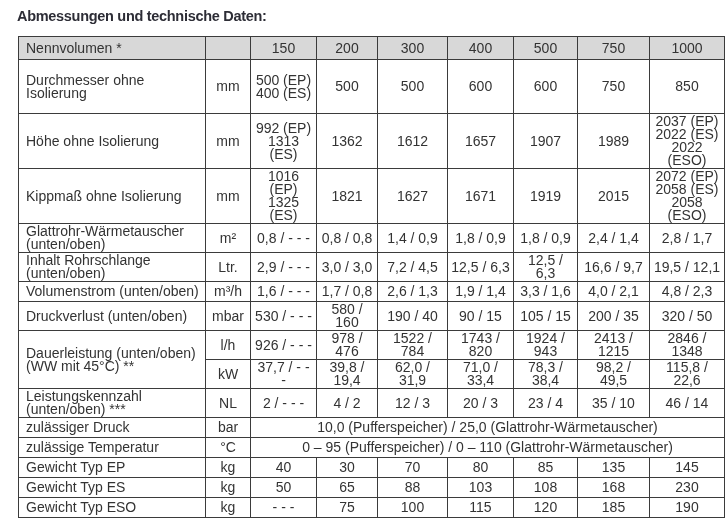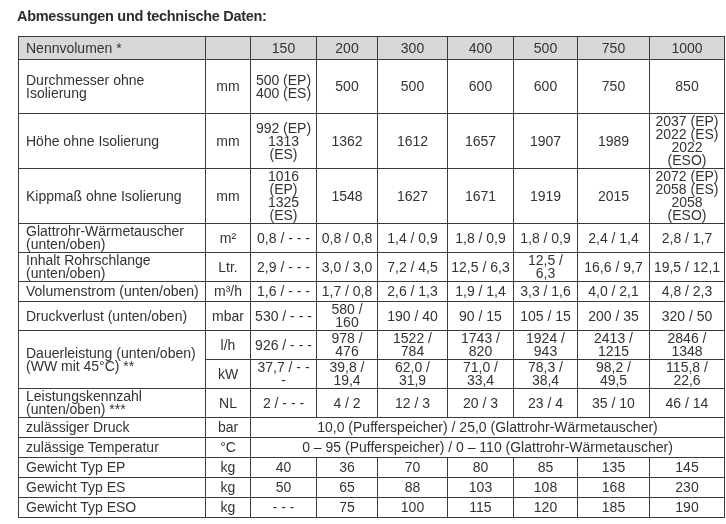--- a/index.html
+++ b/index.html
@@ -142,21 +142,21 @@
           <td>1989</td>
           <td>2037 (EP)
 2022 (ES)
 2022 (ESO)</td>
         </tr>
         <tr>
           <td class="label">Kippmaß ohne Isolierung</td>
           <td class="unit">mm</td>
           <td>1016 (EP)
 1325 (ES)</td>
-          <td>1548</td>
+          <td>1821</td>
           <td>1627</td>
           <td>1671</td>
           <td>1919</td>
           <td>2015</td>
           <td>2072 (EP)
 2058 (ES)
 2058 (ESO)</td>
         </tr>
         <tr>
           <td class="label">Glattrohr-Wärmetauscher (unten/oben)</td>
@@ -242,21 +242,21 @@
         </tr>
         <tr>
           <td class="label">zulässige Temperatur</td>
           <td class="unit">°C</td>
           <td colspan="7">0 – 95 (Pufferspeicher) / 0 – 110 (Glattrohr-Wärmetauscher)</td>
         </tr>
         <tr>
           <td class="label">Gewicht Typ EP</td>
           <td class="unit">kg</td>
           <td>40</td>
-          <td>36</td>
+          <td>30</td>
           <td>70</td>
           <td>80</td>
           <td>85</td>
           <td>135</td>
           <td>145</td>
         </tr>
         <tr>
           <td class="label">Gewicht Typ ES</td>
           <td class="unit">kg</td>
           <td>50</td>

